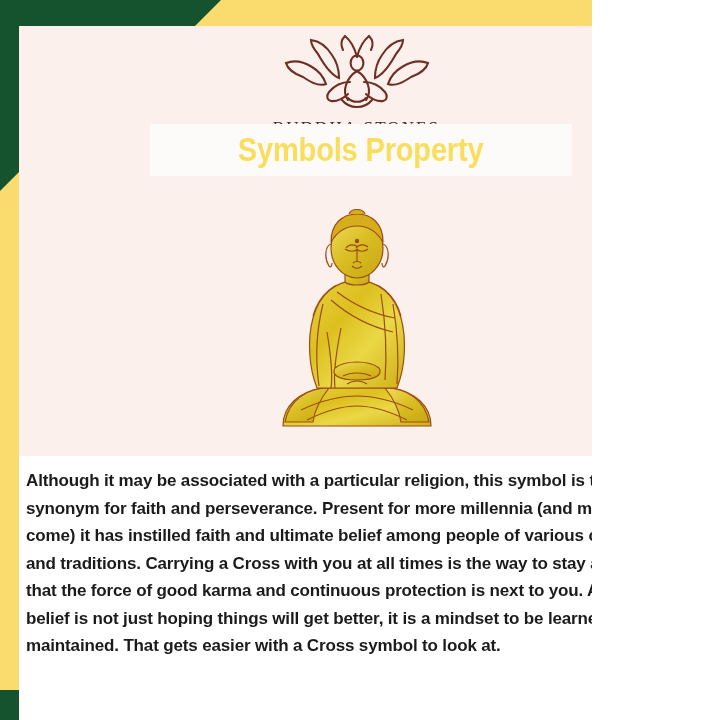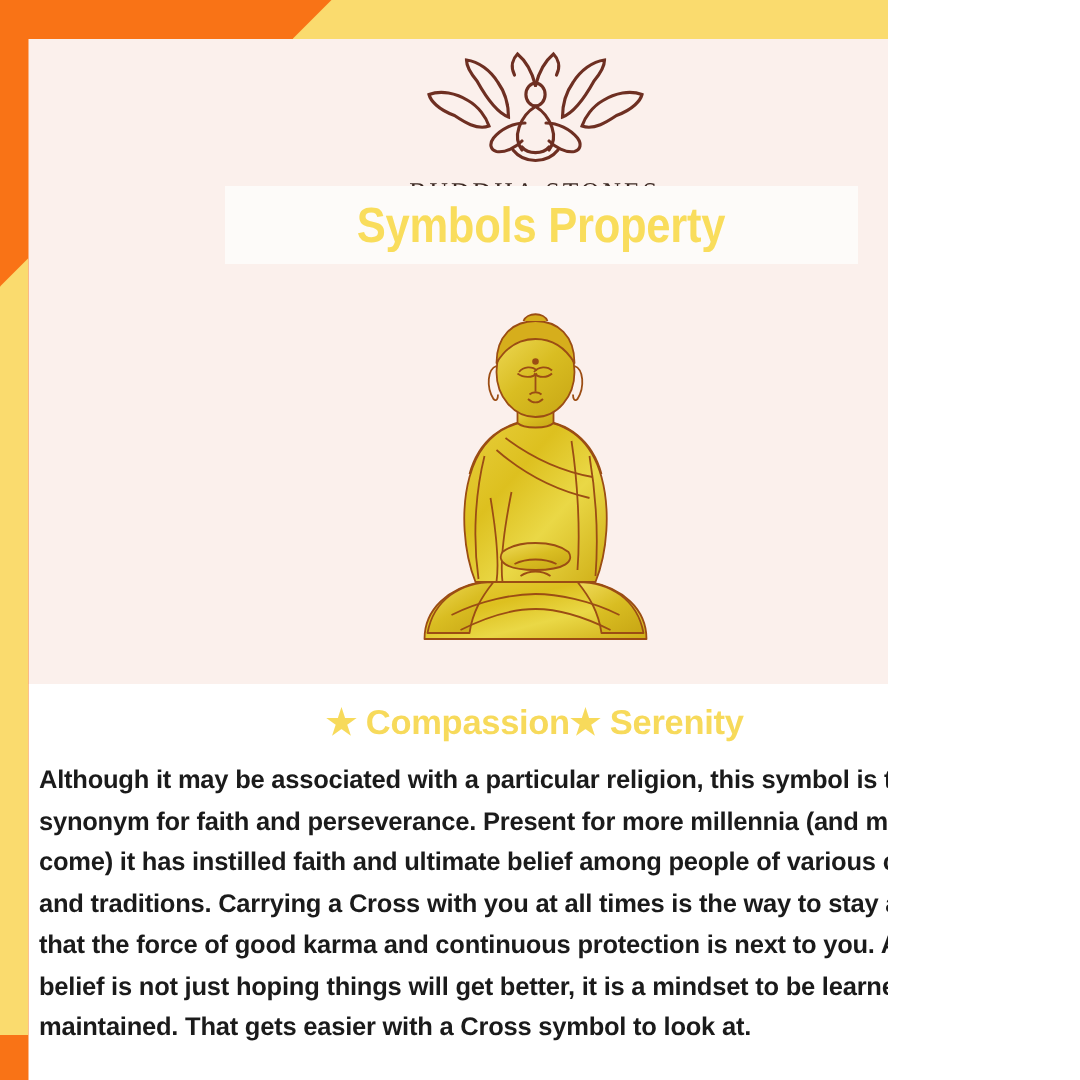--- a/index.html
+++ b/index.html
@@ -10,21 +10,21 @@
     width: 720px;
     height: 720px;
     background: #ffffff;
     font-family: "Liberation Sans", sans-serif;
     overflow: hidden;
   }
   .page {
     position: relative;
     width: 592px;
     height: 720px;
-    background: #f97316;
+    background: #14532d;
     overflow: hidden;
   }
 
   
   .deco-top-bar {
     position: absolute;
     top: 0;
     left: 195px;
     width: 525px;
     height: 26px;
@@ -280,17 +280,16 @@
     </div>
 
   </div>
 
   <div class="title-band">
     <span class="title-text">Symbols Property</span>
   </div>
 
 
   <div class="content">
-    <div class="headline">★ Compassion★ Serenity</div>
     <p class="body-copy">Although it may be associated with a particular religion, this symbol is the bare synonym for faith and perseverance. Present for more millennia (and millennia to come) it has instilled faith and ultimate belief among people of various cultures and traditions. Carrying a Cross with you at all times is the way to stay assured that the force of good karma and continuous protection is next to you. After all, belief is not just hoping things will get better, it is a mindset to be learned and maintained. That gets easier with a Cross symbol to look at.</p>
   </div>
 
 </div>
 
 </body></html>

